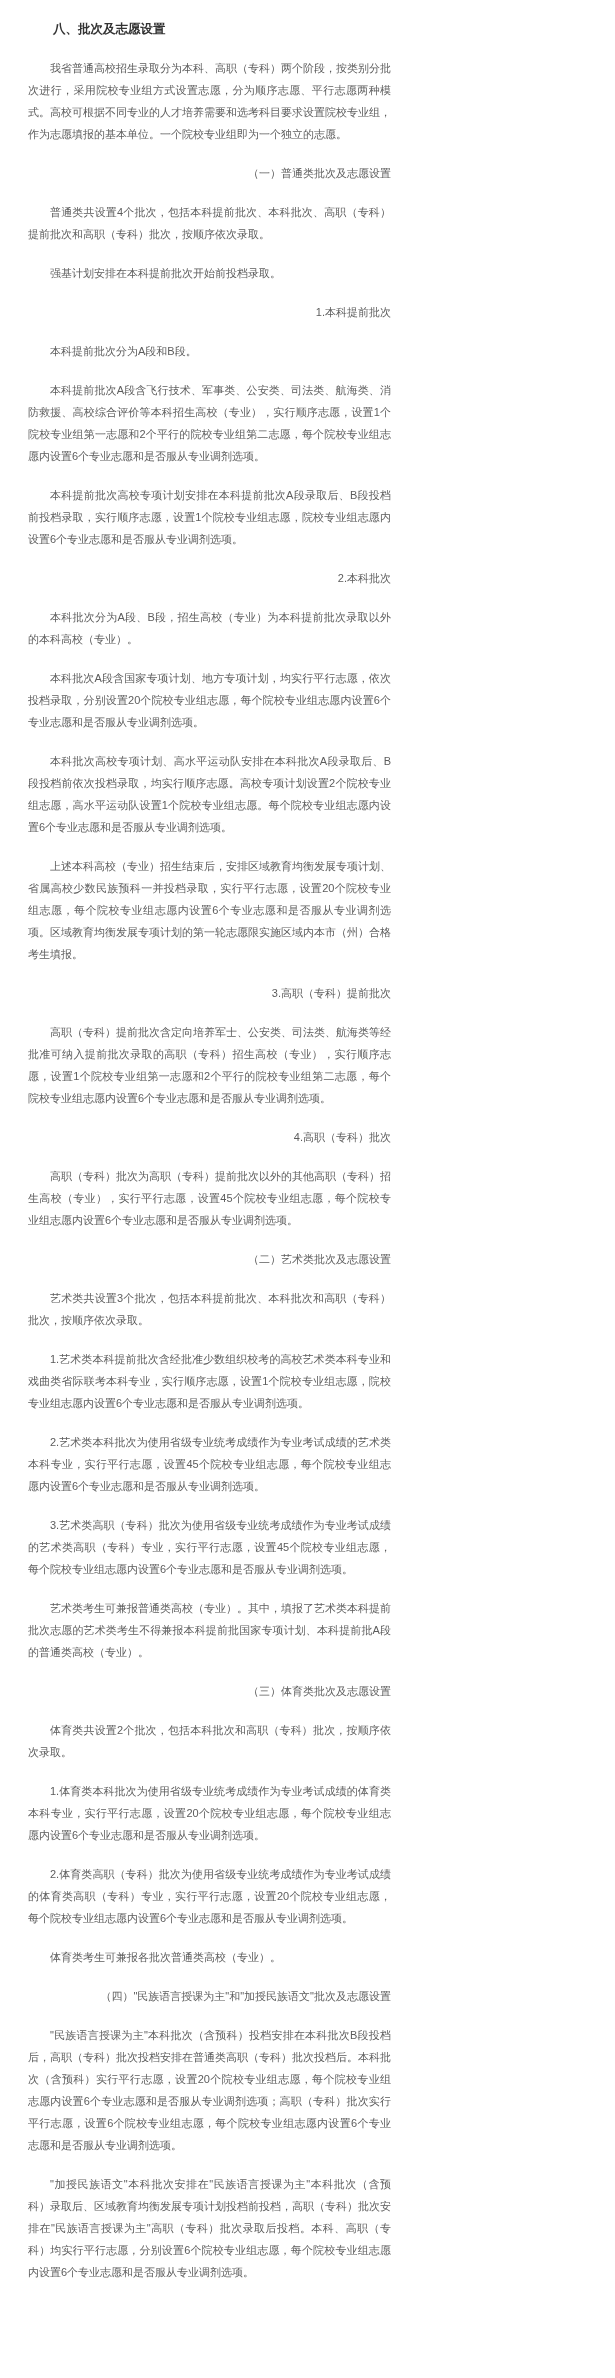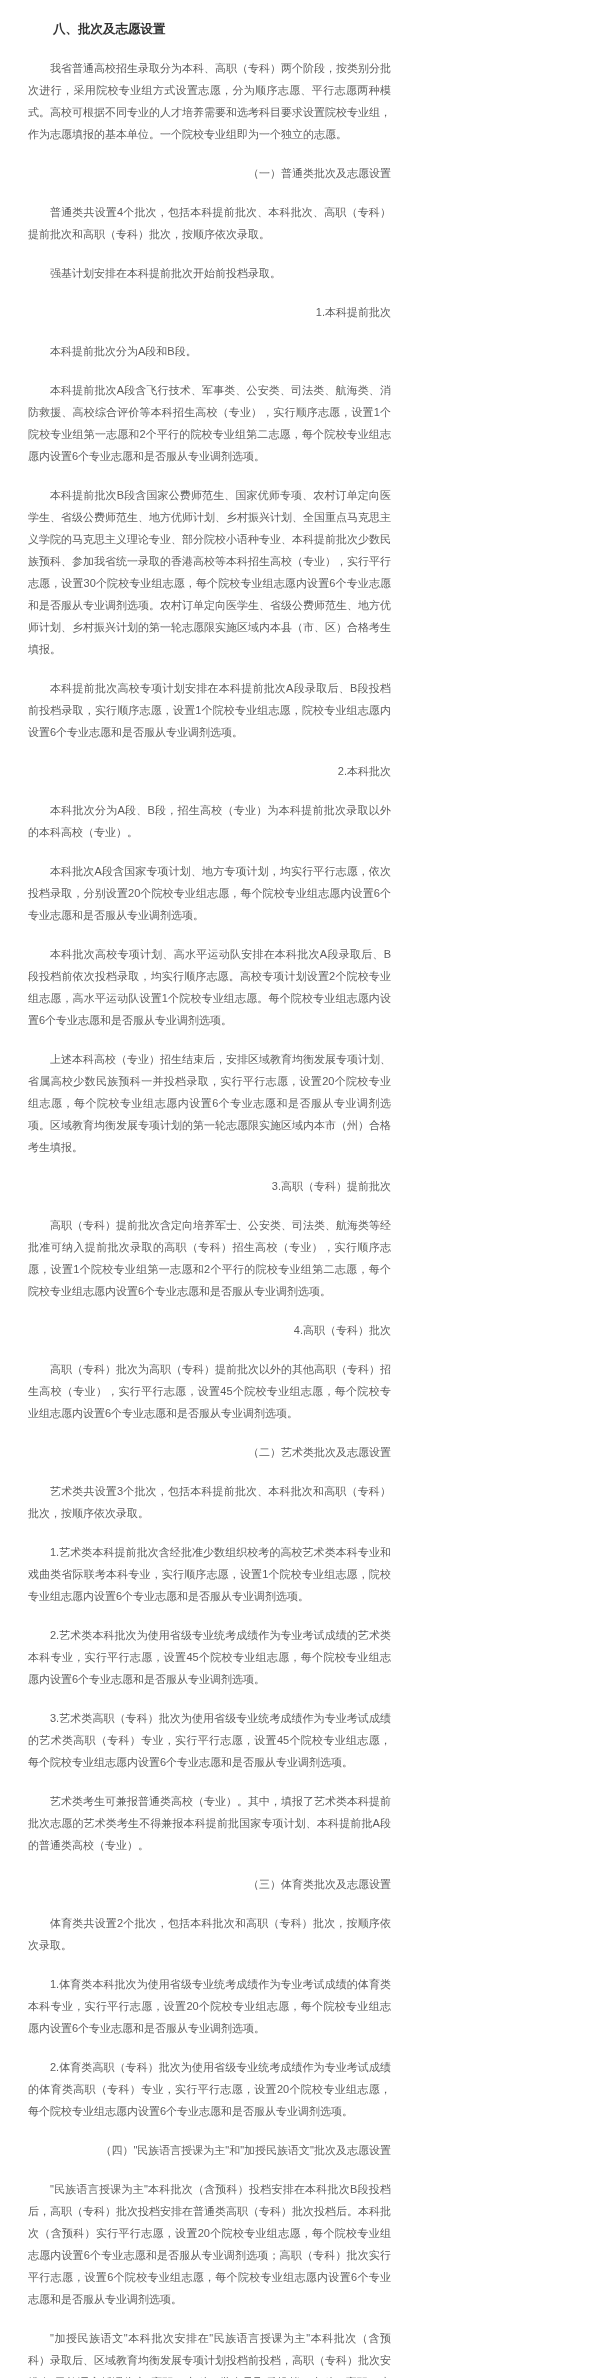--- a/index.html
+++ b/index.html
@@ -45,38 +45,38 @@
 <div class="doc">
   <h1 class="doc-title" style="color: rgb(51, 51, 51);">八、批次及志愿设置</h1>
   <div id="blocks">
       <p class="blk body" style="color: rgb(92, 92, 92);">我省普通高校招生录取分为本科、高职（专科）两个阶段，按类别分批次进行，采用院校专业组方式设置志愿，分为顺序志愿、平行志愿两种模式。高校可根据不同专业的人才培养需要和选考科目要求设置院校专业组，作为志愿填报的基本单位。一个院校专业组即为一个独立的志愿。</p>
       <p class="blk section" style="color: rgb(92, 92, 92);">（一）普通类批次及志愿设置</p>
       <p class="blk body" style="color: rgb(92, 92, 92);">普通类共设置4个批次，包括本科提前批次、本科批次、高职（专科）提前批次和高职（专科）批次，按顺序依次录取。</p>
       <p class="blk body" style="color: rgb(92, 92, 92);">强基计划安排在本科提前批次开始前投档录取。</p>
       <p class="blk item" style="color: rgb(92, 92, 92);">1.本科提前批次</p>
       <p class="blk body" style="color: rgb(92, 92, 92);">本科提前批次分为A段和B段。</p>
       <p class="blk body" style="color: rgb(92, 92, 92);">本科提前批次A段含飞行技术、军事类、公安类、司法类、航海类、消防救援、高校综合评价等本科招生高校（专业），实行顺序志愿，设置1个院校专业组第一志愿和2个平行的院校专业组第二志愿，每个院校专业组志愿内设置6个专业志愿和是否服从专业调剂选项。</p>
-      <p class="blk body" style="color: rgb(92, 92, 92);">本科提前批次B段含国家公费师范生、国家优师专项、农村订单定向医学生、省级公费师范生、地方优师计划、乡村振兴计划、全国重点马克思主义学院的马克思主义理论专业、部分院校小语种专业、本科提前批次少数民族预科、参加我省统一录取的香港高校等本科招生高校（专业），实行平行志愿，设置30个院校专业组志愿，每个院校专业组志愿内设置6个专业志愿和是否服从专业调剂选项。农村订单定向医学生、省级公费师范生、地方优师计划、乡村振兴计划的第一轮志愿限实施区域内本县（市、区）合格考生填报。</p>
       <p class="blk body" style="color: rgb(92, 92, 92);">本科提前批次高校专项计划安排在本科提前批次A段录取后、B段投档前投档录取，实行顺序志愿，设置1个院校专业组志愿，院校专业组志愿内设置6个专业志愿和是否服从专业调剂选项。</p>
       <p class="blk item" style="color: rgb(92, 92, 92);">2.本科批次</p>
       <p class="blk body" style="color: rgb(92, 92, 92);">本科批次分为A段、B段，招生高校（专业）为本科提前批次录取以外的本科高校（专业）。</p>
       <p class="blk body" style="color: rgb(92, 92, 92);">本科批次A段含国家专项计划、地方专项计划，均实行平行志愿，依次投档录取，分别设置20个院校专业组志愿，每个院校专业组志愿内设置6个专业志愿和是否服从专业调剂选项。</p>
       <p class="blk body" style="color: rgb(92, 92, 92);">本科批次高校专项计划、高水平运动队安排在本科批次A段录取后、B段投档前依次投档录取，均实行顺序志愿。高校专项计划设置2个院校专业组志愿，高水平运动队设置1个院校专业组志愿。每个院校专业组志愿内设置6个专业志愿和是否服从专业调剂选项。</p>
       <p class="blk body" style="color: rgb(92, 92, 92);">上述本科高校（专业）招生结束后，安排区域教育均衡发展专项计划、省属高校少数民族预科一并投档录取，实行平行志愿，设置20个院校专业组志愿，每个院校专业组志愿内设置6个专业志愿和是否服从专业调剂选项。区域教育均衡发展专项计划的第一轮志愿限实施区域内本市（州）合格考生填报。</p>
       <p class="blk item" style="color: rgb(92, 92, 92);">3.高职（专科）提前批次</p>
       <p class="blk body" style="color: rgb(92, 92, 92);">高职（专科）提前批次含定向培养军士、公安类、司法类、航海类等经批准可纳入提前批次录取的高职（专科）招生高校（专业），实行顺序志愿，设置1个院校专业组第一志愿和2个平行的院校专业组第二志愿，每个院校专业组志愿内设置6个专业志愿和是否服从专业调剂选项。</p>
       <p class="blk item" style="color: rgb(92, 92, 92);">4.高职（专科）批次</p>
       <p class="blk body" style="color: rgb(92, 92, 92);">高职（专科）批次为高职（专科）提前批次以外的其他高职（专科）招生高校（专业），实行平行志愿，设置45个院校专业组志愿，每个院校专业组志愿内设置6个专业志愿和是否服从专业调剂选项。</p>
       <p class="blk section" style="color: rgb(92, 92, 92);">（二）艺术类批次及志愿设置</p>
       <p class="blk body" style="color: rgb(92, 92, 92);">艺术类共设置3个批次，包括本科提前批次、本科批次和高职（专科）批次，按顺序依次录取。</p>
       <p class="blk body" style="color: rgb(92, 92, 92);">1.艺术类本科提前批次含经批准少数组织校考的高校艺术类本科专业和戏曲类省际联考本科专业，实行顺序志愿，设置1个院校专业组志愿，院校专业组志愿内设置6个专业志愿和是否服从专业调剂选项。</p>
       <p class="blk body" style="color: rgb(92, 92, 92);">2.艺术类本科批次为使用省级专业统考成绩作为专业考试成绩的艺术类本科专业，实行平行志愿，设置45个院校专业组志愿，每个院校专业组志愿内设置6个专业志愿和是否服从专业调剂选项。</p>
       <p class="blk body" style="color: rgb(92, 92, 92);">3.艺术类高职（专科）批次为使用省级专业统考成绩作为专业考试成绩的艺术类高职（专科）专业，实行平行志愿，设置45个院校专业组志愿，每个院校专业组志愿内设置6个专业志愿和是否服从专业调剂选项。</p>
       <p class="blk body" style="color: rgb(92, 92, 92);">艺术类考生可兼报普通类高校（专业）。其中，填报了艺术类本科提前批次志愿的艺术类考生不得兼报本科提前批国家专项计划、本科提前批A段的普通类高校（专业）。</p>
       <p class="blk section" style="color: rgb(92, 92, 92);">（三）体育类批次及志愿设置</p>
       <p class="blk body" style="color: rgb(92, 92, 92);">体育类共设置2个批次，包括本科批次和高职（专科）批次，按顺序依次录取。</p>
       <p class="blk body" style="color: rgb(92, 92, 92);">1.体育类本科批次为使用省级专业统考成绩作为专业考试成绩的体育类本科专业，实行平行志愿，设置20个院校专业组志愿，每个院校专业组志愿内设置6个专业志愿和是否服从专业调剂选项。</p>
       <p class="blk body" style="color: rgb(92, 92, 92);">2.体育类高职（专科）批次为使用省级专业统考成绩作为专业考试成绩的体育类高职（专科）专业，实行平行志愿，设置20个院校专业组志愿，每个院校专业组志愿内设置6个专业志愿和是否服从专业调剂选项。</p>
+      <p class="blk body" style="color: rgb(92, 92, 92);">体育类考生可兼报各批次普通类高校（专业）。</p>
       <p class="blk section" style="color: rgb(92, 92, 92);">（四）"民族语言授课为主"和"加授民族语文"批次及志愿设置</p>
       <p class="blk body" style="color: rgb(92, 92, 92);">"民族语言授课为主"本科批次（含预科）投档安排在本科批次B段投档后，高职（专科）批次投档安排在普通类高职（专科）批次投档后。本科批次（含预科）实行平行志愿，设置20个院校专业组志愿，每个院校专业组志愿内设置6个专业志愿和是否服从专业调剂选项；高职（专科）批次实行平行志愿，设置6个院校专业组志愿，每个院校专业组志愿内设置6个专业志愿和是否服从专业调剂选项。</p>
       <p class="blk body" style="color: rgb(92, 92, 92);">"加授民族语文"本科批次安排在"民族语言授课为主"本科批次（含预科）录取后、区域教育均衡发展专项计划投档前投档，高职（专科）批次安排在"民族语言授课为主"高职（专科）批次录取后投档。本科、高职（专科）均实行平行志愿，分别设置6个院校专业组志愿，每个院校专业组志愿内设置6个专业志愿和是否服从专业调剂选项。</p>
     </div>
 </div>
 
 </body></html>

